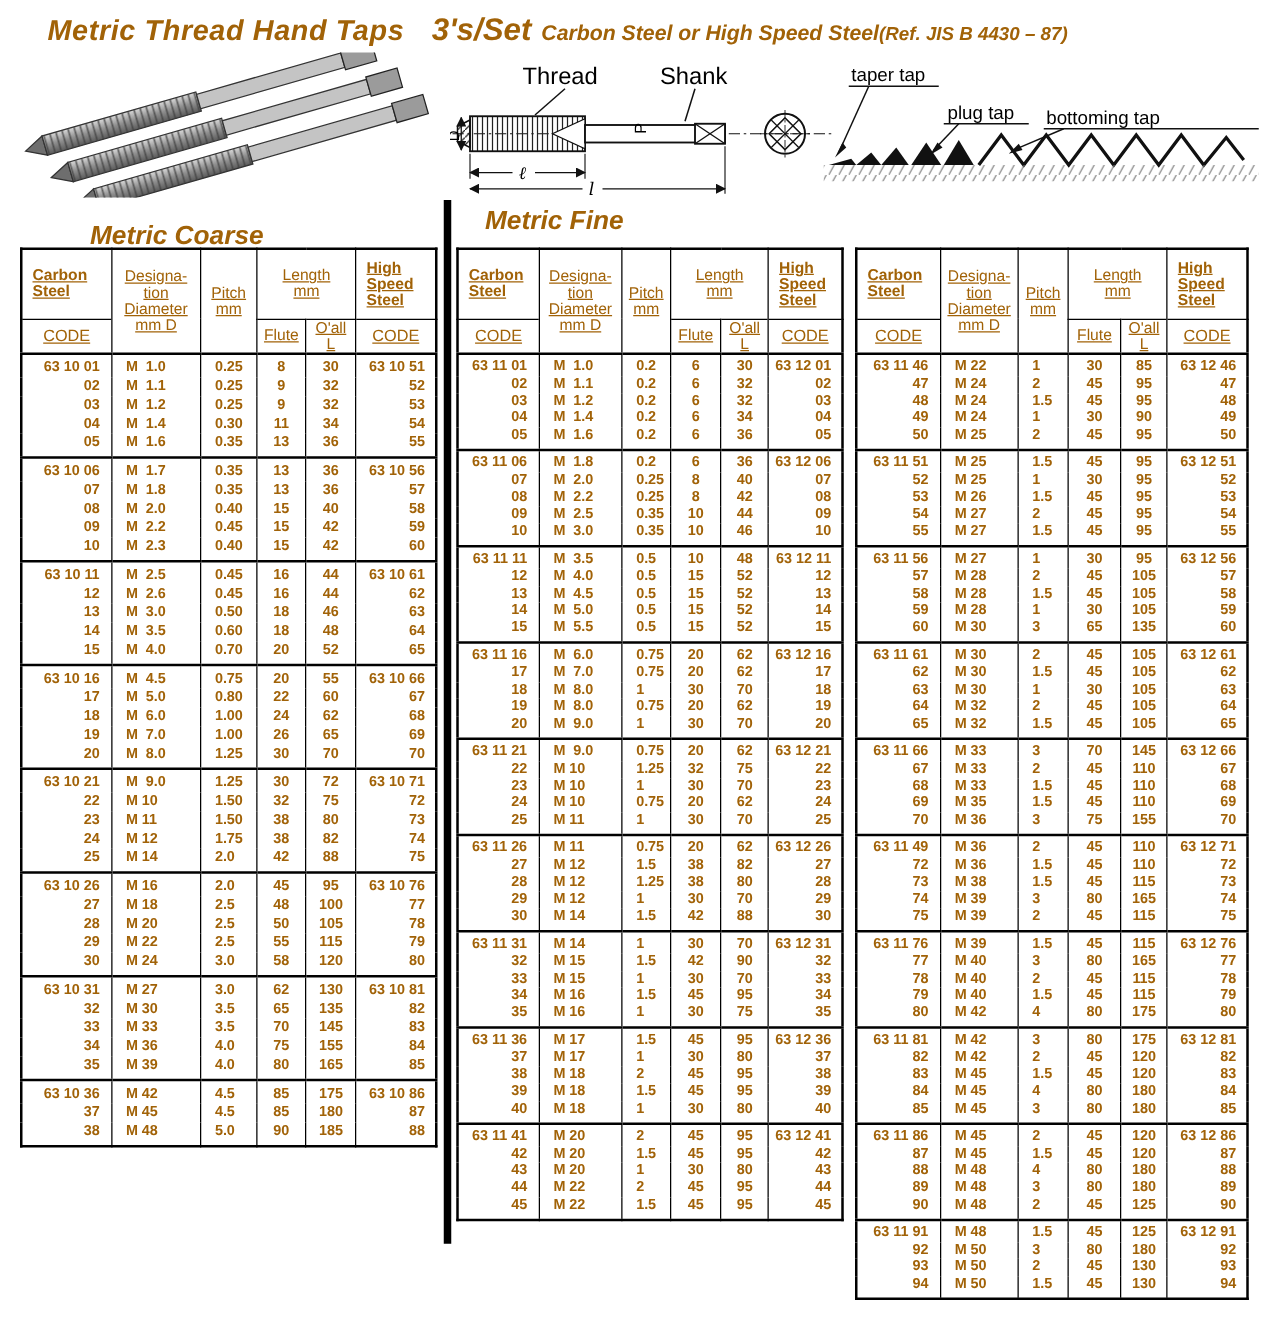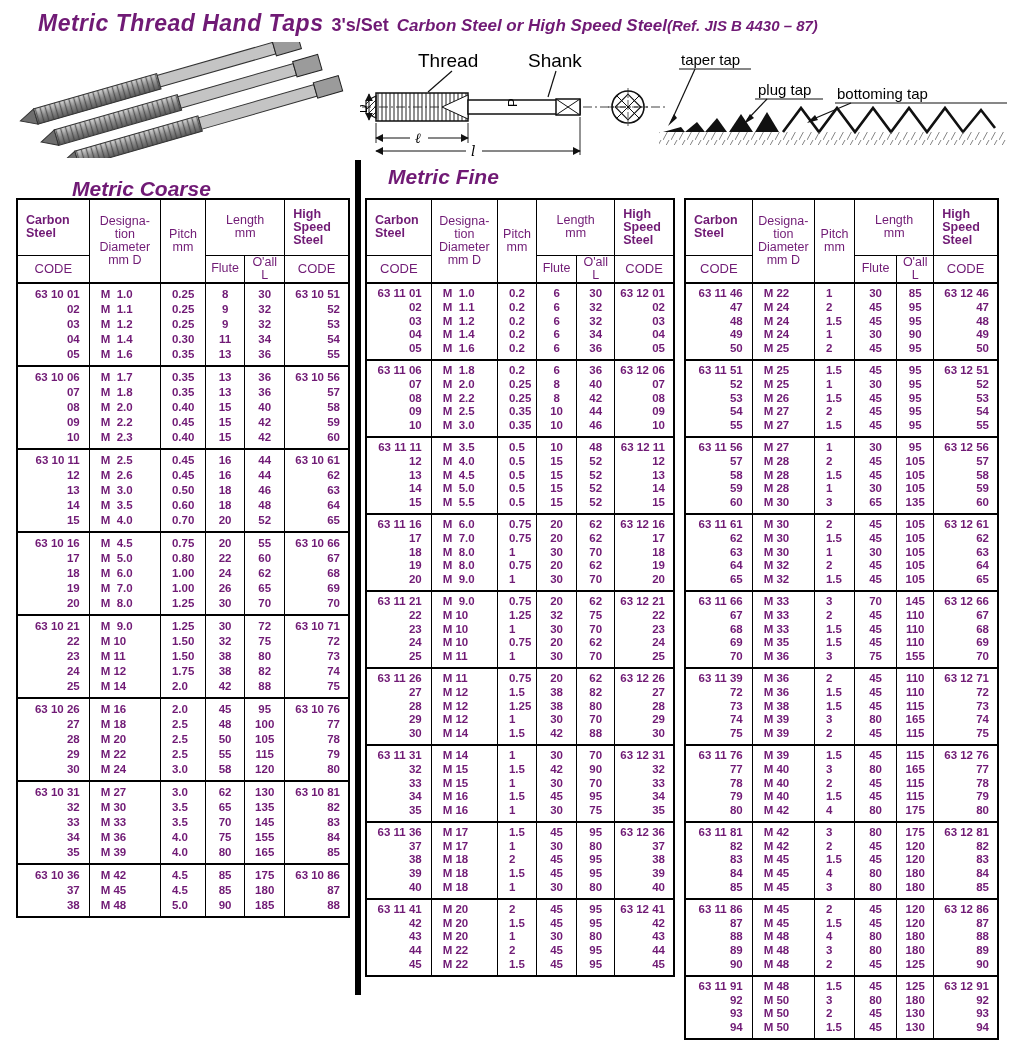--- a/index.html
+++ b/index.html
@@ -1,43 +1,43 @@
 <!DOCTYPE html>
 <html><head>
 <meta charset="utf-8">
 <style>
   * { margin:0; padding:0; box-sizing:border-box; }
   html,body { background:#ffffff; }
   .page {
     position:relative; width:1016px; height:1060px; background:#fff;
-    font-family:"Liberation Sans", sans-serif; color:#701a75; overflow:hidden;
+    font-family:"Liberation Sans", sans-serif; color:#a16207; overflow:hidden;
   }
   
   .titlebar { position:absolute; left:38px; top:10px; width:970px; display:flex; align-items:baseline; }
   .t-main { font-style:italic; font-weight:bold; font-size:23px; letter-spacing:.5px; }
-  .t-set  { font-weight:bold; font-size:18px; margin-left:8px; }
+  .t-set  { font-style:italic; font-weight:bold; font-size:25px; margin-left:22px; }
   .t-mat  { font-style:italic; font-weight:bold; font-size:17px; margin-left:8px; }
   .t-ref  { font-style:italic; font-weight:bold; font-size:15px; }
   
   .img-abs { position:absolute; }
   
   .sec-title { position:absolute; font-style:italic; font-weight:bold; font-size:21px; }
   #coarse-title { left:72px; top:177px; }
   #fine-title   { left:388px; top:165px; }
   .vdivider { position:absolute; left:355px; top:160px; width:6px; height:835px; background:#000; }
   
   .tblwrap { position:absolute; }
   #coarse-wrap { left:16px;  top:198px; width:334px; }
   #fineL-wrap  { left:365px; top:198px; width:310px; }
   #fineR-wrap  { left:684px; top:198px; width:315px; }
   table { border-collapse:collapse; width:100%; table-layout:fixed; }
   table { border:2px solid #000; }
   th, td { border-left:1.5px solid #000; border-right:1.5px solid #000; }
   thead { border-bottom:2px solid #000; }
-  thead th { font-size:12.5px; white-space:pre-line; vertical-align:middle; text-align:center; line-height:13px; }
+  thead th { font-size:12.5px; white-space:pre-line; vertical-align:middle; text-align:center; line-height:13px;text-decoration:underline; }
   thead tr.r1 th { height:56px; }
   thead tr.r2 th { height:28px; border-top:1.5px solid #000; }
   thead th.no-topline { border-top:none; }
   th.h-left { text-align:left; padding-left:8px; font-weight:bold; }
   th.h-norm { font-weight:normal; }
   th.h-code { font-weight:normal; font-size:13px; }
   tbody td { font-weight:bold; font-size:11.5px; vertical-align:middle; }
   .t-coarse tbody td { line-height:15px; }
   .t-fine   tbody td { line-height:13.8px; }
   tr.block-start td { border-top:2px solid #000; padding-top:3px; }
@@ -1149,21 +1149,21 @@
           </tr>
           <tr class="block-end">
             <td class="c-cs">70</td>
             <td class="c-d">M 36</td>
             <td class="c-p">3</td>
             <td class="c-f">75</td>
             <td class="c-o">155</td>
             <td class="c-hs">70</td>
           </tr>
           <tr class="block-start">
-            <td class="c-cs">63 11 39</td>
+            <td class="c-cs">63 11 49</td>
             <td class="c-d">M 36</td>
             <td class="c-p">2</td>
             <td class="c-f">45</td>
             <td class="c-o">110</td>
             <td class="c-hs">63 12 71</td>
           </tr>
           <tr>
             <td class="c-cs">72</td>
             <td class="c-d">M 36</td>
             <td class="c-p">1.5</td>

